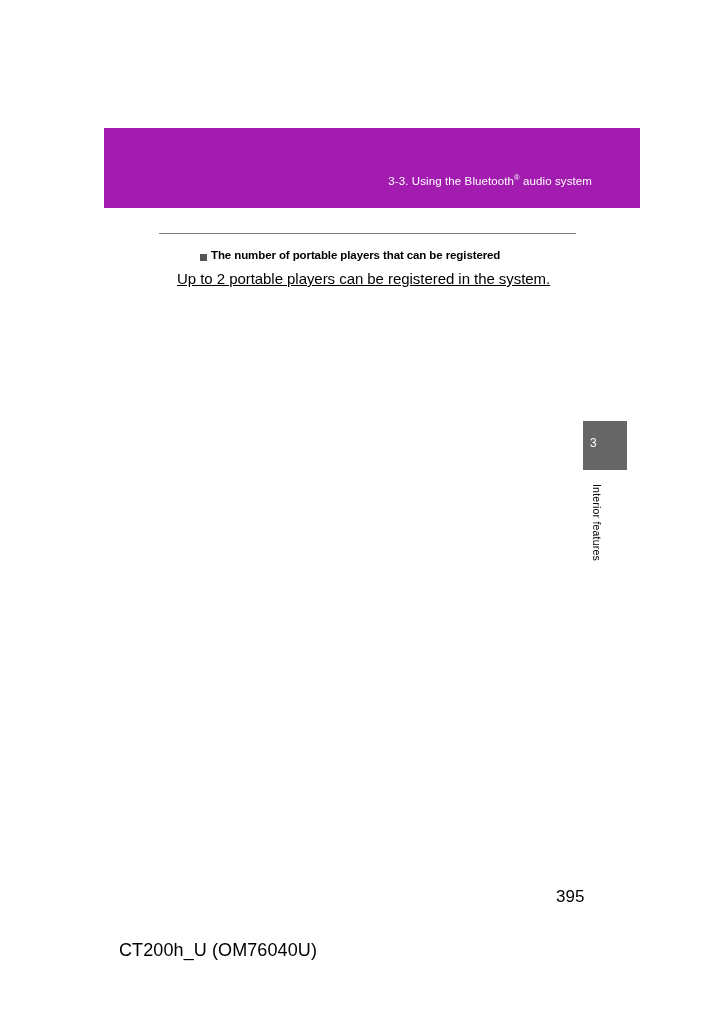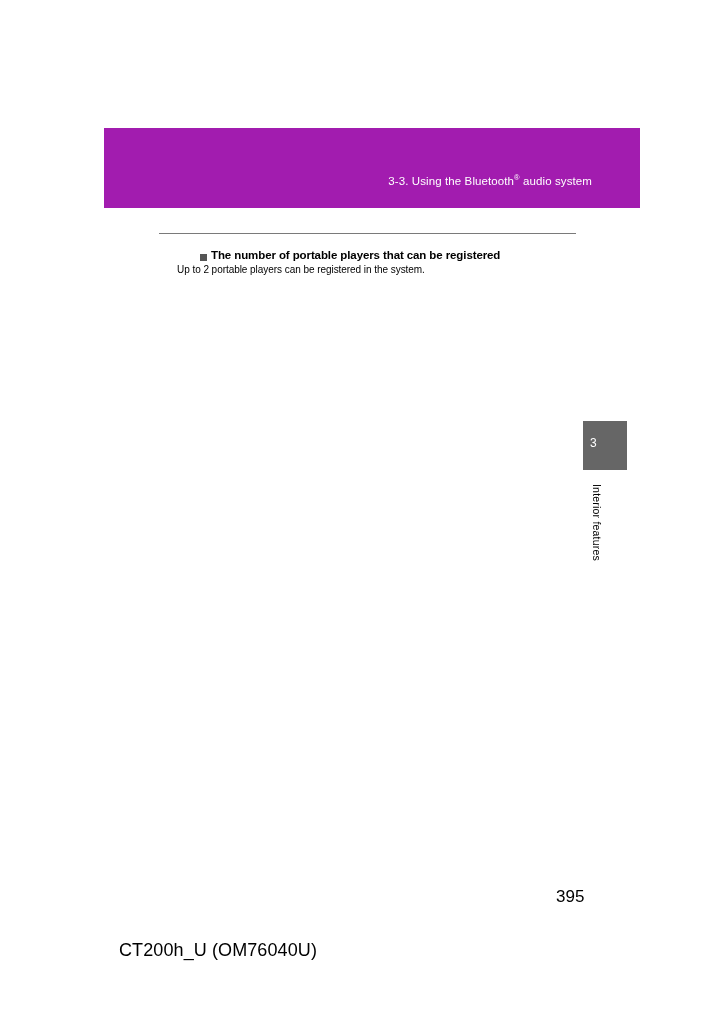--- a/index.html
+++ b/index.html
@@ -78,24 +78,25 @@
   .section-heading-text {
     font-size: 11.5px;
     font-weight: bold;
     letter-spacing: -0.1px;
     white-space: nowrap;
   }
 
   .body-text {
     position: absolute;
     left: 177px;
-    top: 264px;
-    font-size: 10px;
+    top: 270px;
+    font-size: 15px;
     letter-spacing: -0.05px;
     white-space: nowrap;
+    text-decoration: underline;
   }
 
   
   .chapter-tab {
     position: absolute;
     left: 583px;
     top: 421px;
     width: 44px;
     height: 49px;
     background: #666666;

